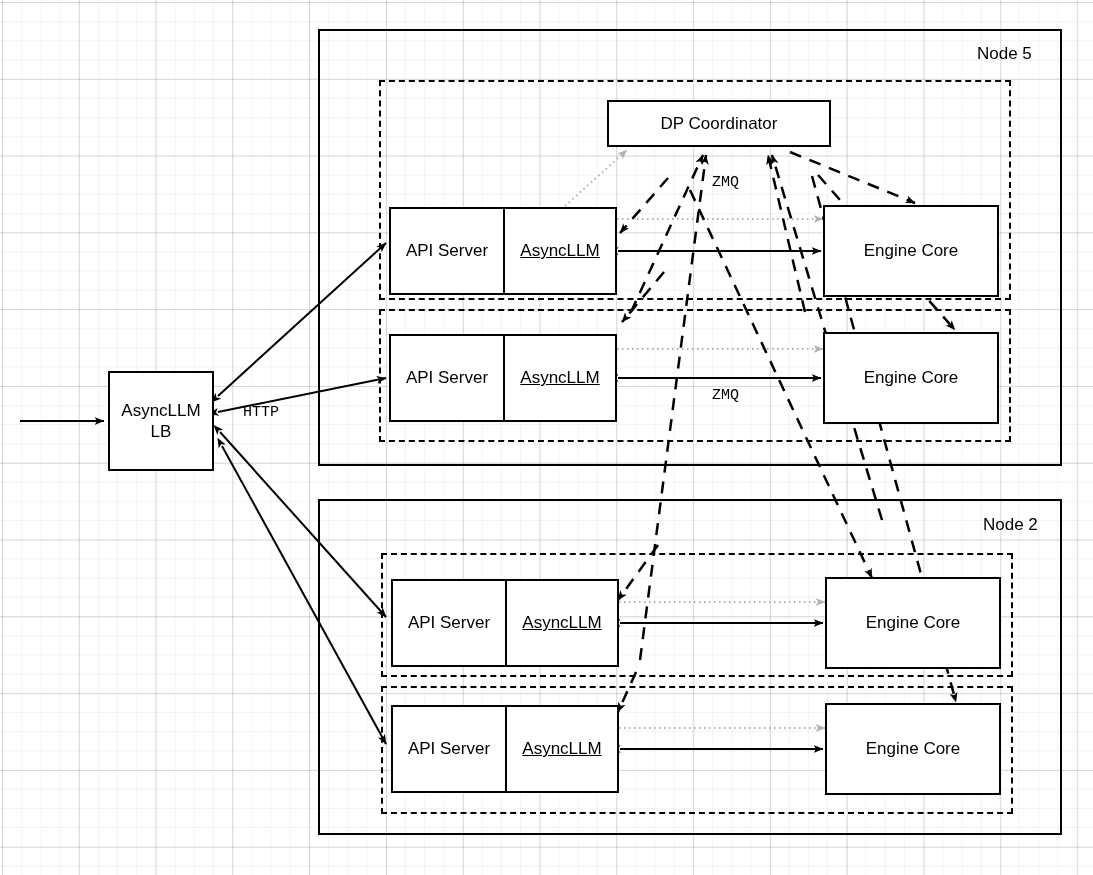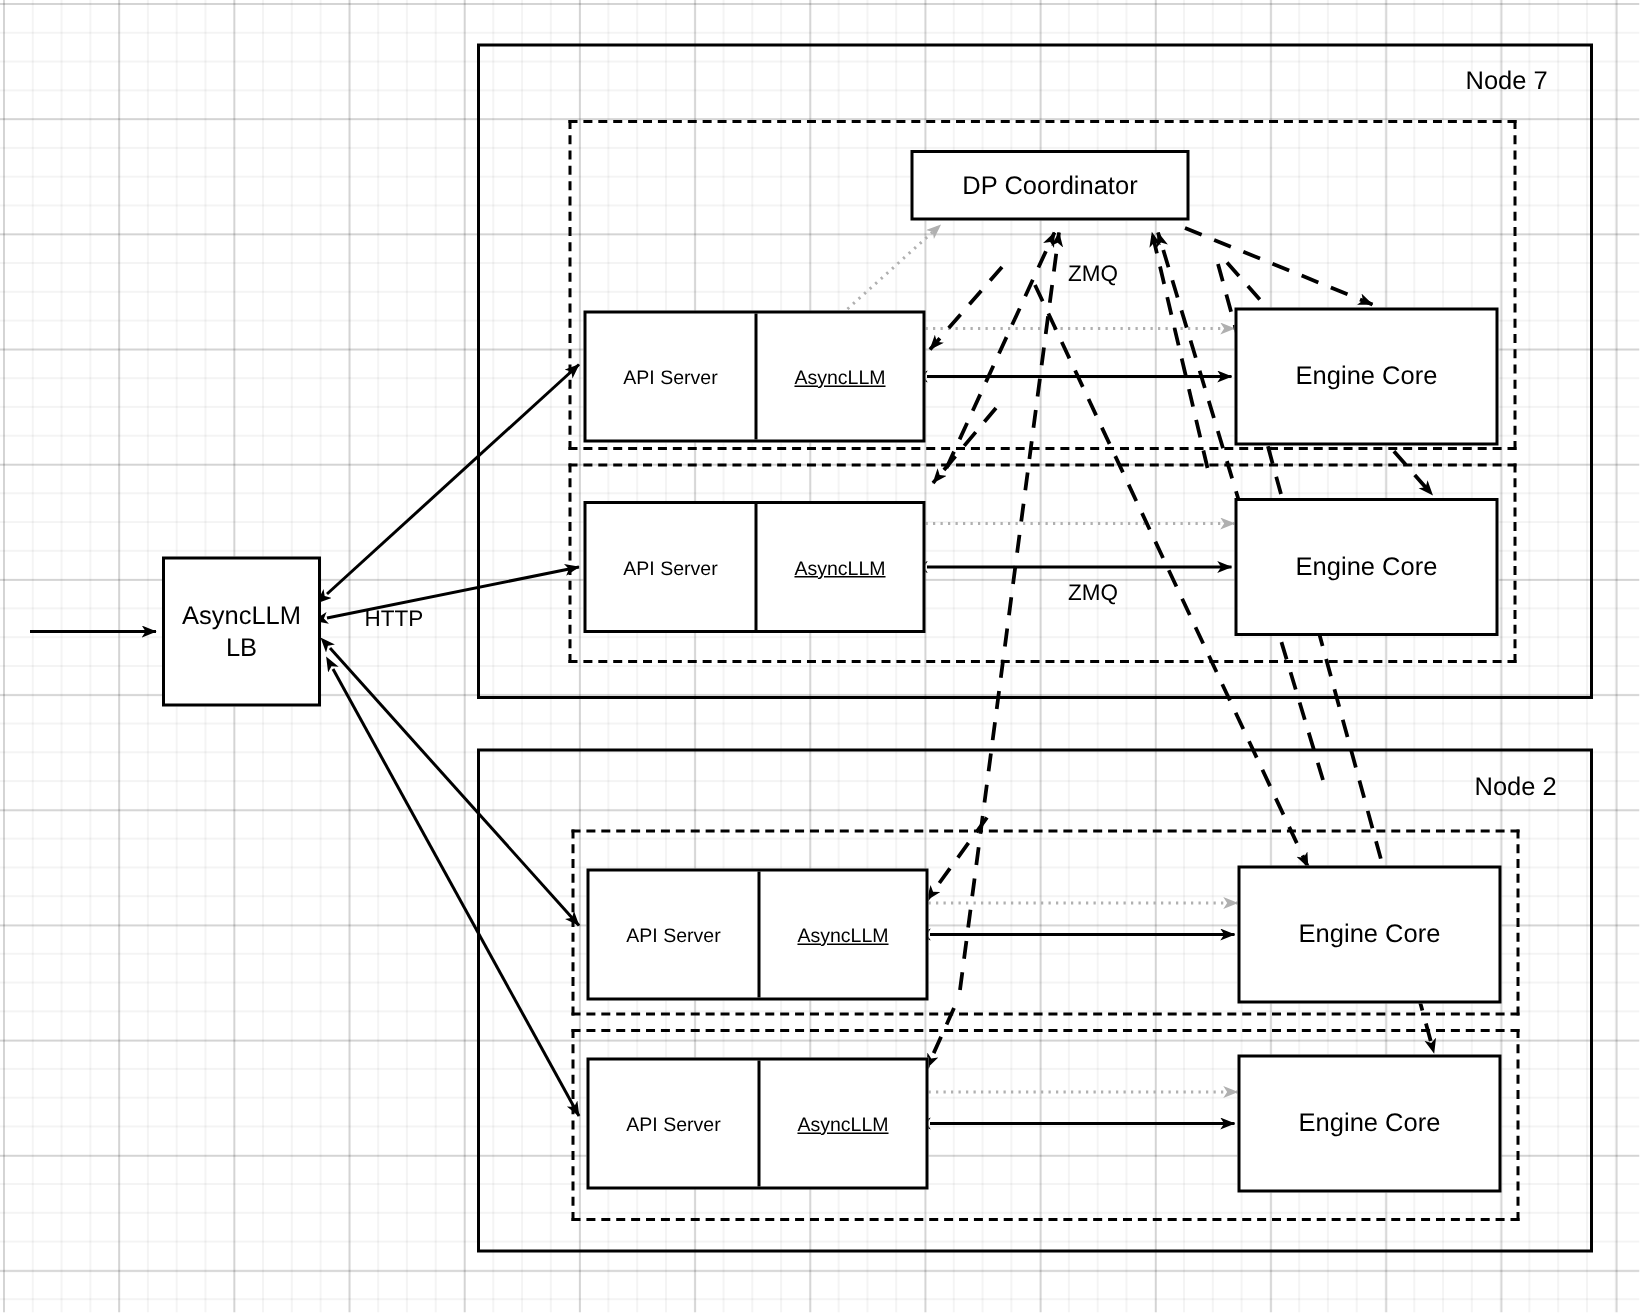--- a/index.html
+++ b/index.html
@@ -53,21 +53,21 @@
     background: #ffffff;
     box-sizing: border-box;
     display: flex;
     flex-direction: row;
   }
   .unit-half {
     flex: 1 1 50%;
     display: flex;
     align-items: center;
     justify-content: center;
-    font-size: 13px;
+    font-size: 17px;
     color: #000000;
     white-space: nowrap;
     box-sizing: border-box;
   }
   .unit-half.right {
     border-left: 2px solid #000000;
     text-decoration: underline;
   }
   .plain-box {
     position: absolute;
@@ -82,20 +82,21 @@
     text-align: center;
     line-height: 1.25;
     white-space: pre-line;
   }
   .edge-label {
     position: absolute;
     font-size: 15px;
     color: #000000;
     background: transparent;
     white-space: nowrap;
+    font-family: Liberation Mono, monospace;
   }
 </style>
 </head>
 <body>
 
 <div id="canvas">
 
   <svg id="edges" viewBox="0 0 1093 875" width="1093" height="875" xmlns="http://www.w3.org/2000/svg">
     <defs>
       <marker id="arrowBlack" markerWidth="12" markerHeight="12" refX="9.5" refY="4" orient="auto" markerUnits="userSpaceOnUse">
@@ -200,23 +201,23 @@
     </g>
   </svg>
 
   <div class="plain-box" style="left:108px; top:371px; width:106px; height:100px;">
     <span>AsyncLLM
 LB</span>
   </div>
   <div class="edge-label" style="left:243px; top:404px;">HTTP</div>
 
   <div class="node-outer" style="left:318px; top:29px; width:744px; height:437px;"></div>
-  <div class="node-label" style="left:977px; top:44px;">Node 7</div>
-
-  <div class="plain-box" style="left:607px; top:100px; width:186px; height:47px;">
+  <div class="node-label" style="left:977px; top:44px;">Node 5</div>
+
+  <div class="plain-box" style="left:607px; top:100px; width:224px; height:47px;">
     <span>DP Coordinator</span>
   </div>
 
   <div class="group-dashed" style="left:379px; top:80px; width:632px; height:220px;"></div>
   <div class="unit-box" style="left:389px; top:207px; width:228px; height:88px;">
     <div class="unit-half">API Server</div>
     <div class="unit-half right">AsyncLLM</div>
   </div>
   <div class="plain-box" style="left:823px; top:205px; width:176px; height:92px;">
     <span>Engine Core</span>

